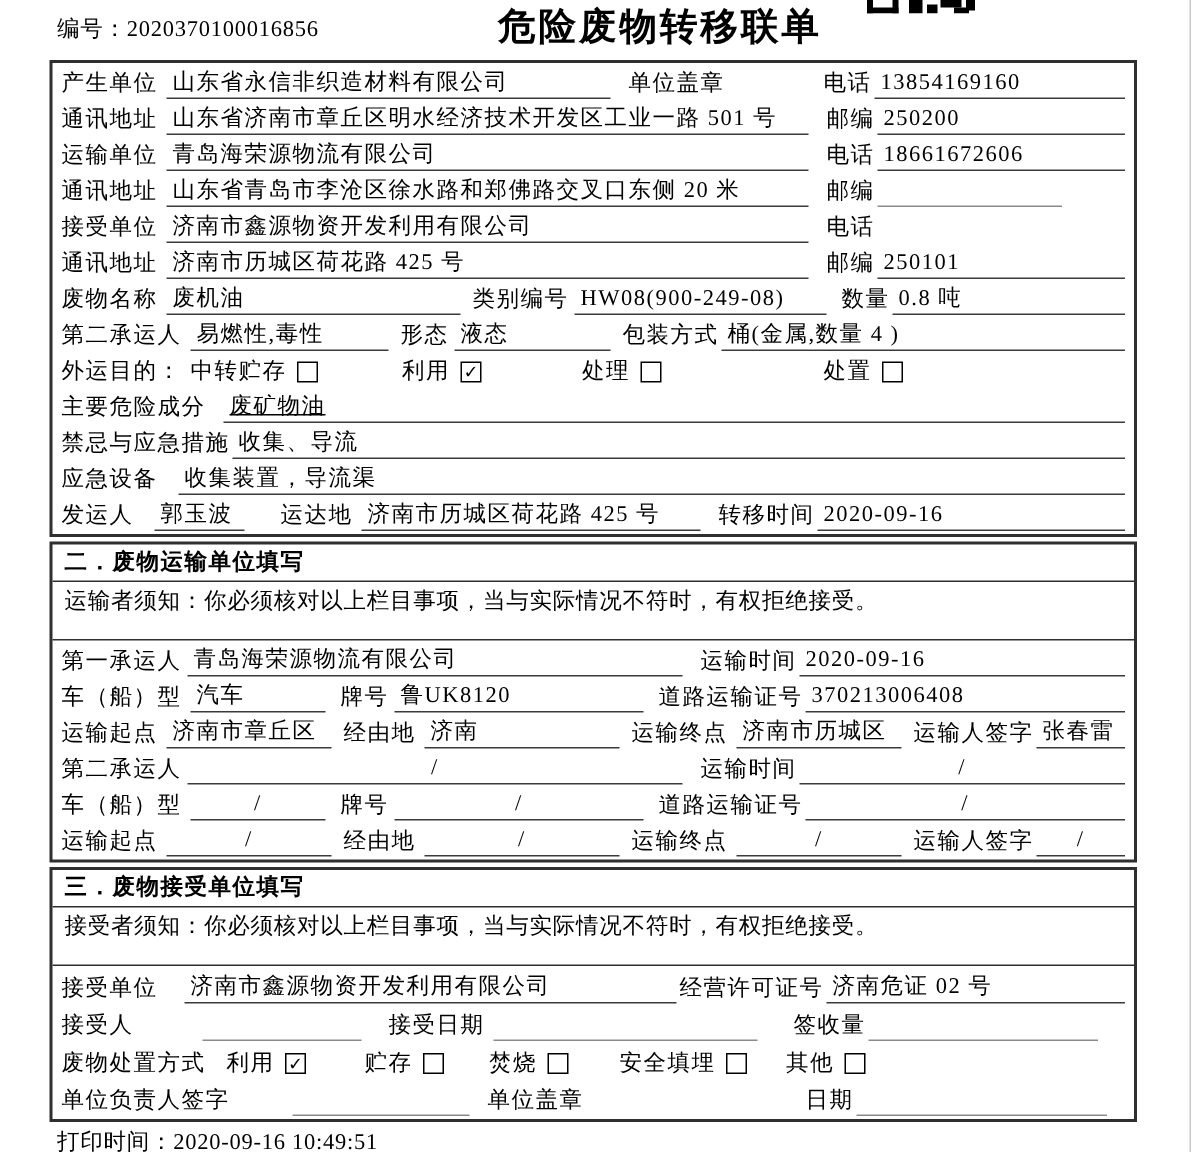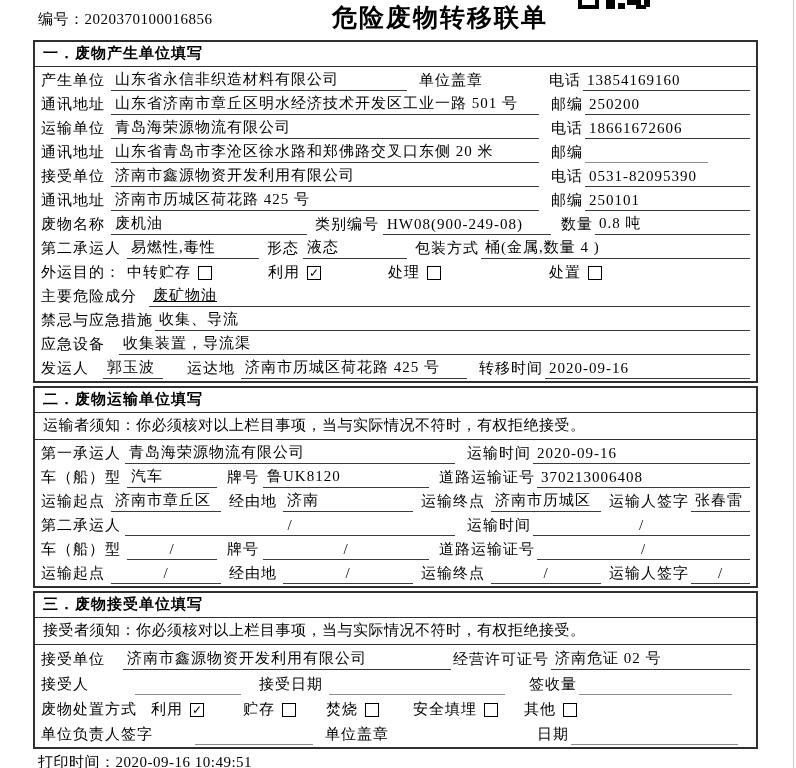--- a/index.html
+++ b/index.html
@@ -12,21 +12,21 @@
   .doc-header{position:relative;height:40px;}
   .serial{position:absolute;left:38px;top:10px;font-size:15px;letter-spacing:0.5px;white-space:nowrap;}
   .title{position:absolute;left:84px;right:0;top:1px;text-align:center;
          font-size:25px;font-weight:bold;letter-spacing:2px;}
   .qr{position:absolute;left:578px;top:0;}
   section{margin:0 0 3px 33px;width:725px;box-sizing:border-box;
           border:2px solid #2f2f2f;background:#fff;}
   .sec-header{font-weight:bold;font-size:15px;letter-spacing:1px;
               padding:2px 8px 3px 8px;border-bottom:1px solid #2f2f2f;}
   .rows{padding:0 6px 2px 6px;}
-  .notice-row{font-size:15px;letter-spacing:0.5px;margin:0 -6px;padding:3px 8px 4px 8px;
+  .notice-row{font-size:15px;letter-spacing:0.5px;margin:0 -6px;padding:3px 8px 16px 8px;
               border-bottom:1px solid #2f2f2f;}
   .row{display:flex;align-items:flex-end;height:24px;font-size:15px;}
   section[data-section="receiver"] .row{height:25px;}
   .cell-label{white-space:nowrap;letter-spacing:1px;padding-bottom:1px;flex:none;}
   .cell-value{border-bottom:1px solid #3a3a3a;padding:0 4px 1px 4px;margin-left:6px;
               white-space:nowrap;overflow:hidden;letter-spacing:1px;box-sizing:border-box;flex:none;}
   .cell-value.empty{border-bottom-color:#8a8a8a;}
   .cell-value.slash{text-align:center;}
   .checkitem{display:flex;align-items:center;padding-bottom:1px;flex:none;}
   .check-label{white-space:nowrap;letter-spacing:1px;}
@@ -48,21 +48,20 @@
     <rect x="0" y="5" width="21" height="4"></rect>
     <rect x="28" y="0" width="9" height="9"></rect>
     <rect x="40" y="3" width="7" height="6"></rect>
     <rect x="49" y="0" width="14" height="5"></rect>
     <rect x="58" y="5" width="10" height="4"></rect>
     <rect x="66" y="0" width="6" height="7"></rect>
   </svg>
 </div>
 
 <section data-section="producer">
-  <div class="sec-header">一．废物产生单位填写</div>
   <div class="rows">
       <div class="row">
         <span class="cell-label">产生单位</span>
         <span class="cell-value" style="width: 296px;">山东省永信非织造材料有限公司</span>
         <span class="cell-label" style="width: 130px; margin-left: 12px;">单位盖章</span>
         <span class="cell-label">电话</span>
         <span class="cell-value" style="flex: 1 1 0%; margin-left: 2px;">13854169160</span>
       </div>
       <div class="row">
         <span class="cell-label">通讯地址</span>
@@ -79,21 +78,20 @@
       <div class="row">
         <span class="cell-label">通讯地址</span>
         <span class="cell-value" style="width: 428px;">山东省青岛市李沧区徐水路和郑佛路交叉口东侧 20 米</span>
         <span class="cell-label" style="margin-left: 12px;">邮编</span>
         <span class="cell-value empty" style="flex: 1 1 0%; margin-left: 2px; margin-right: 42px;"></span>
       </div>
       <div class="row">
         <span class="cell-label">接受单位</span>
         <span class="cell-value" style="width: 428px;">济南市鑫源物资开发利用有限公司</span>
         <span class="cell-label" style="margin-left: 12px;">电话</span>
-        <span class="cell-value" style="flex: 1 1 0%; margin-left: 2px;">0531-82095390</span>
       </div>
       <div class="row">
         <span class="cell-label">通讯地址</span>
         <span class="cell-value" style="width: 428px;">济南市历城区荷花路 425 号</span>
         <span class="cell-label" style="margin-left: 12px;">邮编</span>
         <span class="cell-value" style="flex: 1 1 0%; margin-left: 2px;">250101</span>
       </div>
       <div class="row">
         <span class="cell-label">废物名称</span>
         <span class="cell-value" style="width: 196px;">废机油</span>

